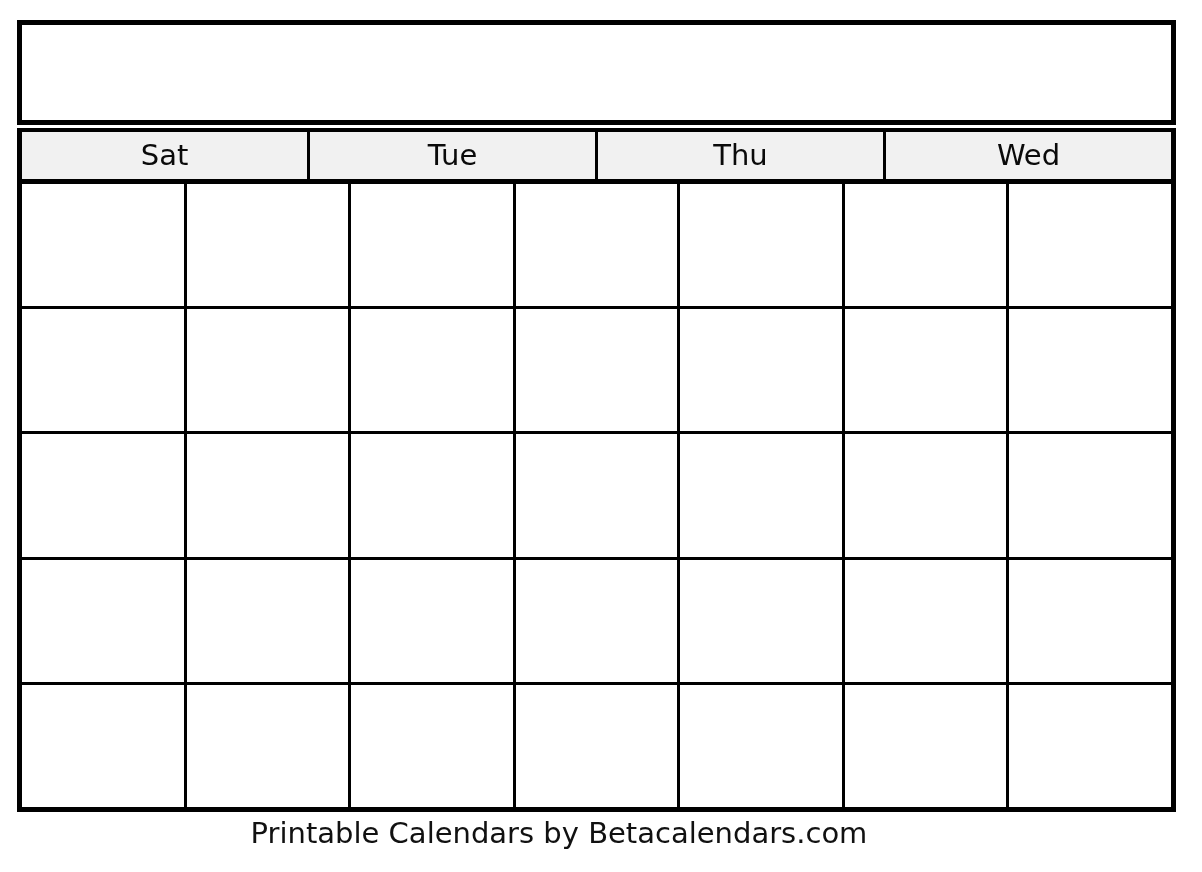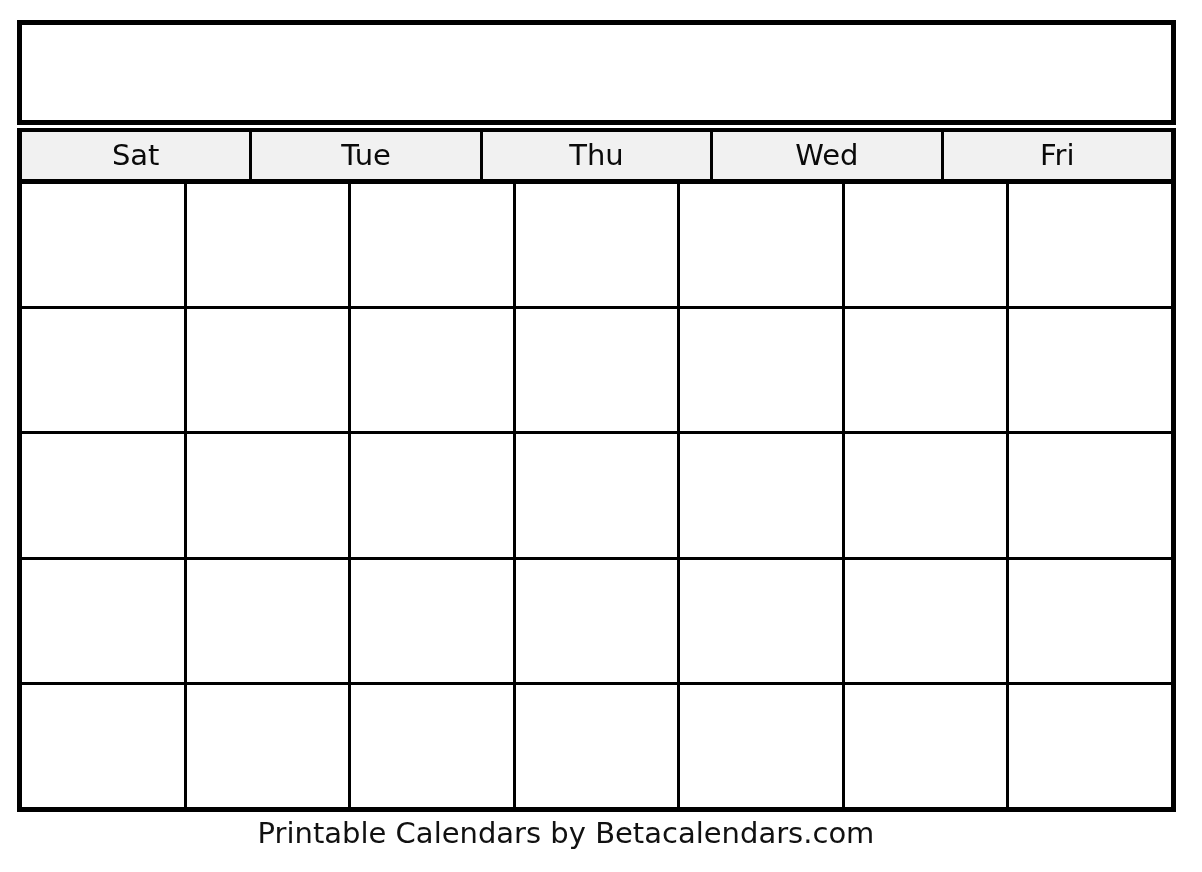--- a/index.html
+++ b/index.html
@@ -123,21 +123,20 @@
     color: #000000;
   }
 
   
   .footer {
     position: absolute;
     left: 0;
     top: 818px;
     width: 1118px;
     text-align: center;
-    margin-left: 7px;
   }
   .footer-text {
     font-size: 29px;
     color: #111111;
     line-height: 1.1;
   }
 </style>
 </head>
 <body>
 
@@ -155,23 +154,20 @@
       </div>
       <div class="weekday-cell">
         <span class="weekday-label">Tue</span>
       </div>
       <div class="weekday-cell">
         <span class="weekday-label">Thu</span>
       </div>
       <div class="weekday-cell">
         <span class="weekday-label">Wed</span>
       </div>
-      <div class="weekday-cell">
-        <span class="weekday-label">Fri</span>
-      </div>
     </div>
 
     <div class="grid">
 
       <div class="week-row">
         <div class="day-cell">
             <span class="day-number"></span>
           </div>
         <div class="day-cell">
             <span class="day-number"></span>

